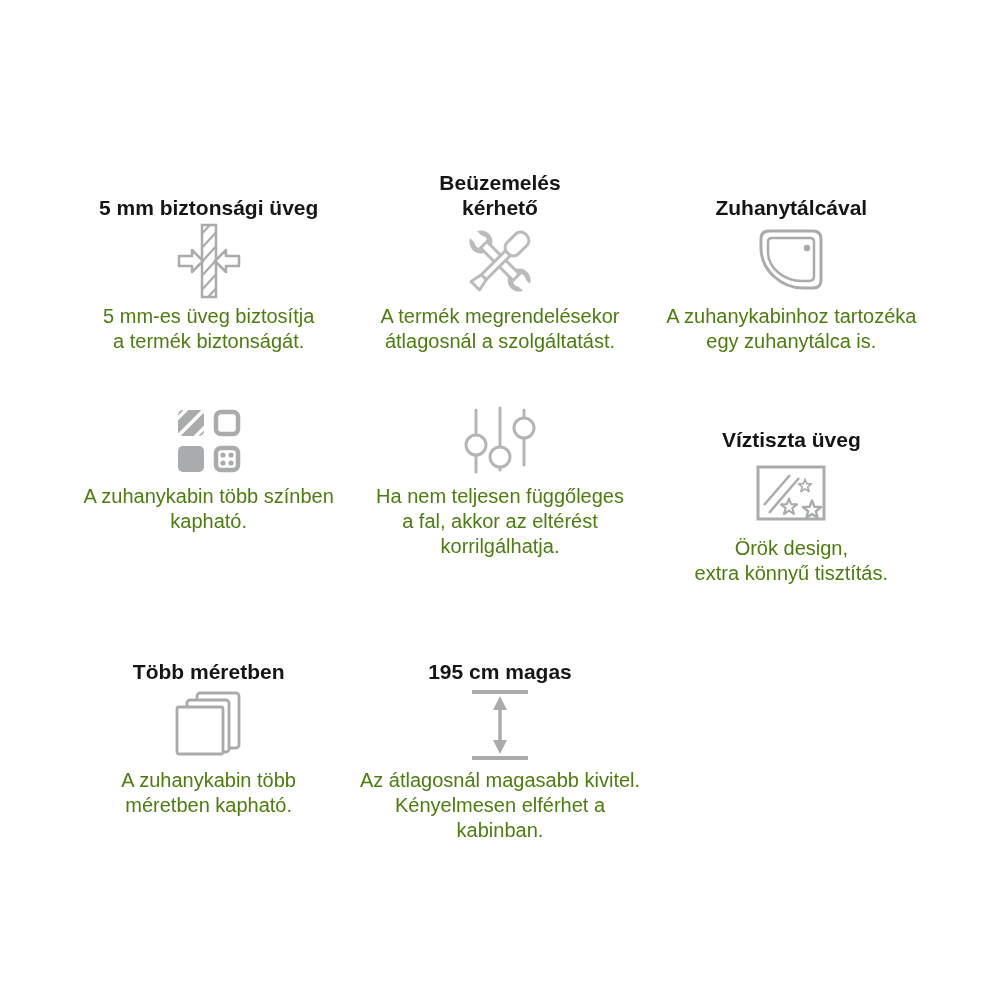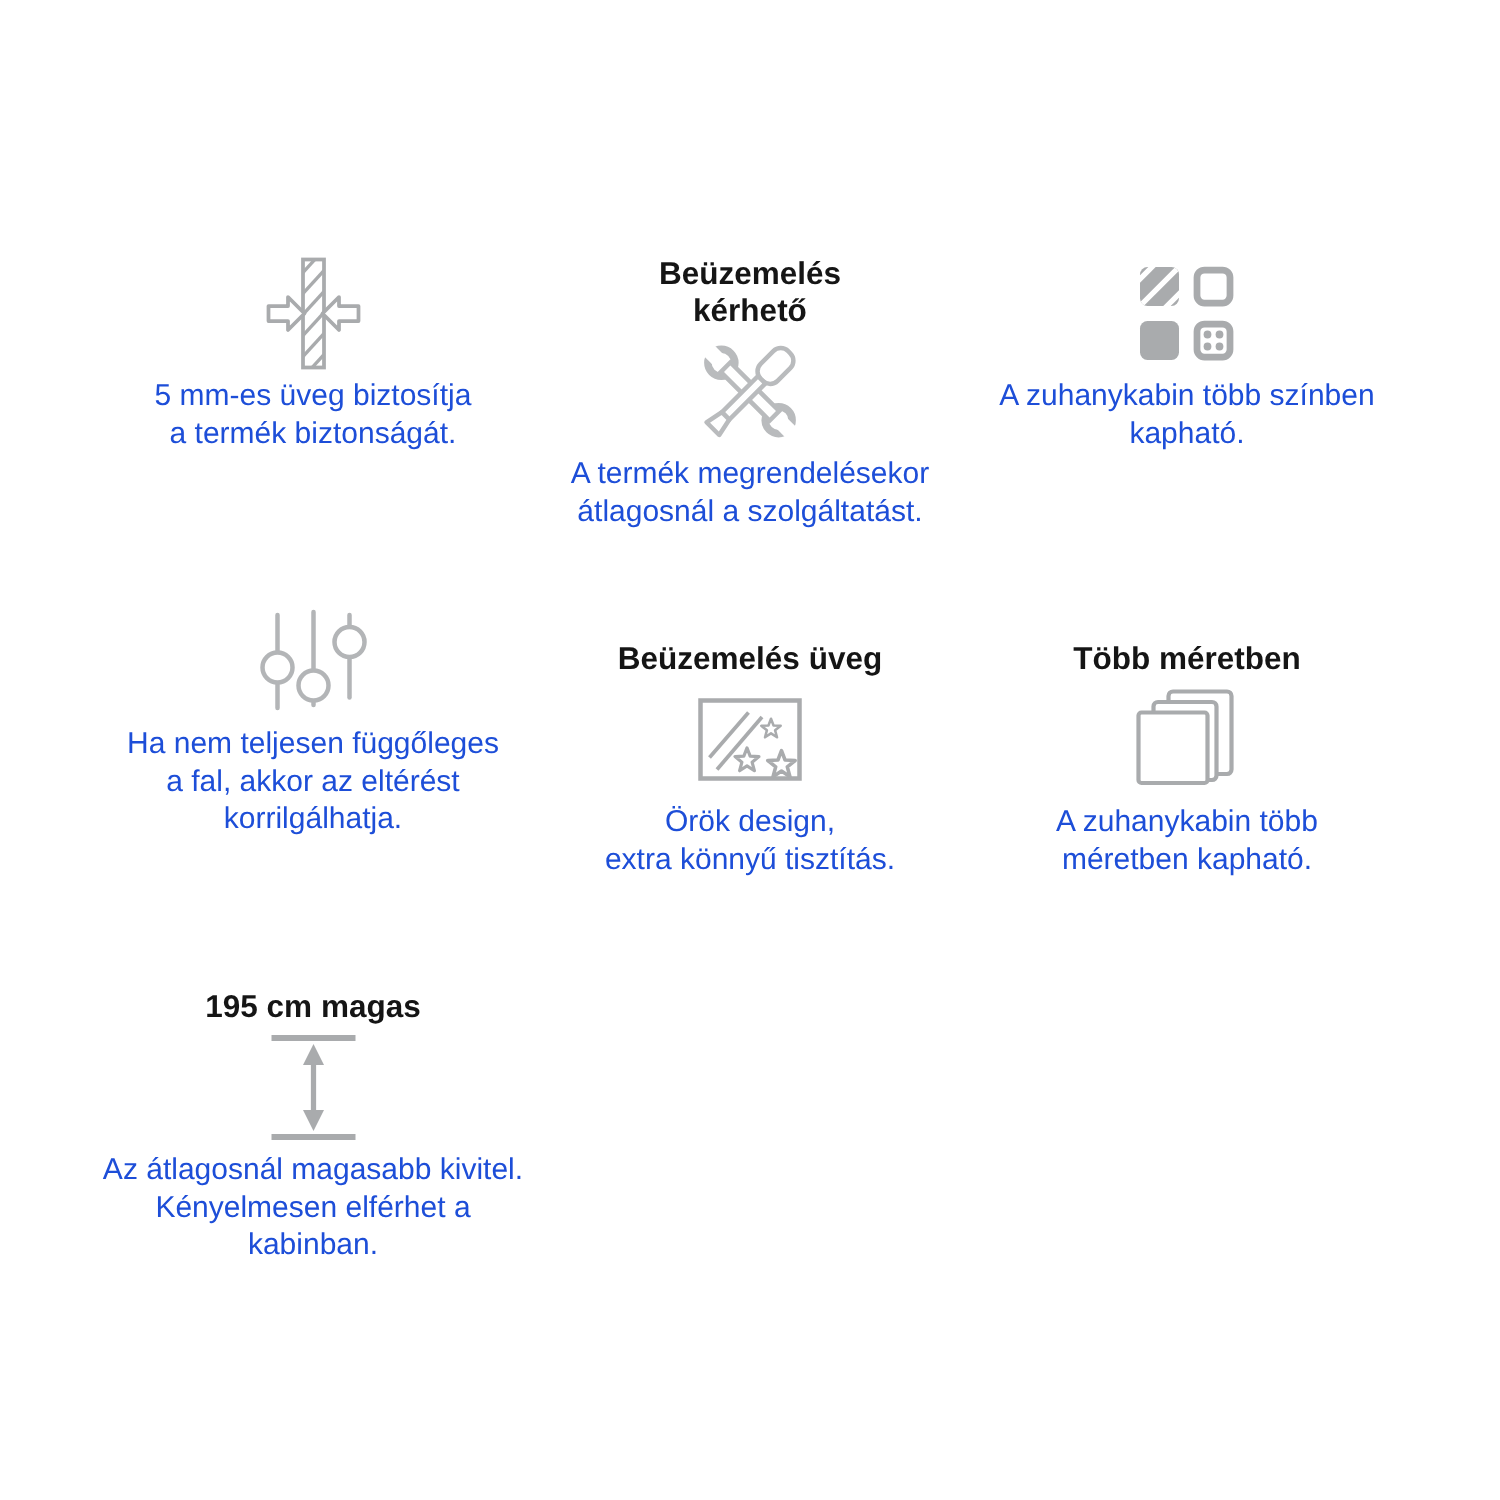--- a/index.html
+++ b/index.html
@@ -46,33 +46,34 @@
     height: 82px;
     display: flex;
     align-items: center;
     justify-content: center;
   }
   .cell .desc {
     margin: 0;
     padding-top: 2px;
     font-size: 20px;
     line-height: 25px;
-    color: #1d4ed8;
+    color: #4d7c0f;
     white-space: pre-line;
     text-align: center;
   }
   svg { display: block; overflow: visible; }
 </style>
 </head>
 <body>
 
 <div id="canvas">
   <div class="features-grid">
 
     <section class="cell">
+      <h3 class="title">5 mm biztonsági üveg</h3>
       <div class="icon-wrap">
         <svg width="64" height="76" viewBox="0 0 64 76">
           <defs>
             <clipPath id="barClip">
                 <rect x="25" y="2" width="14" height="72"></rect>
               </clipPath>
           </defs>
           <rect x="25" y="2" width="14" height="72" fill="#ffffff" stroke="#a9abad" stroke-width="2.5"></rect>
           <g clip-path="url(#barClip)" stroke="#a9abad" stroke-width="2.2">
             <line x1="22" y1="14" x2="42" y2="-8"></line>
@@ -108,20 +109,32 @@
             <rect x="32" y="0" width="16" height="26" rx="7" fill="#ffffff" stroke="#b9bbbd" stroke-width="3"></rect>
             <rect x="36.5" y="26" width="7" height="34" fill="#ffffff" stroke="#b9bbbd" stroke-width="3"></rect>
             <path d="M36.5,60 H43.5 L46,72 H34 Z" fill="#ffffff" stroke="#b9bbbd" stroke-width="3" stroke-linejoin="round"></path>
           </g>
         </svg>
       </div>
       <p class="desc">A termék megrendelésekor
 átlagosnál a szolgáltatást.</p>
     </section>
 
+    <section class="cell">
+      <h3 class="title">Zuhanytálcával</h3>
+      <div class="icon-wrap">
+        <svg width="76" height="64" viewBox="0 0 76 64">
+          <path d="M16,2 H60 Q68,2 68,10 V51 Q68,59 60,59 H50 C28,59 8,41 8,19 V10 Q8,2 16,2 Z" fill="#ffffff" stroke="#a9abad" stroke-width="3"></path>
+          <path d="M19,9 H57 Q61,9 61,13 V47 Q61,52 56,52 H49 C31,52 15,39 15,23 V13 Q15,9 19,9 Z" fill="none" stroke="#a9abad" stroke-width="2.5"></path>
+          <circle cx="54" cy="19" r="3.2" fill="#a9abad"></circle>
+        </svg>
+      </div>
+      <p class="desc">A zuhanykabinhoz tartozéka
+egy zuhanytálca is.</p>
+    </section>
 
     <section class="cell">
       <div class="icon-wrap">
         <svg width="66" height="66" viewBox="0 0 66 66">
           <defs>
             <clipPath id="swTL">
                 <rect x="2" y="2" width="26" height="26" rx="5"></rect>
               </clipPath>
           </defs>
           <rect x="2" y="2" width="26" height="26" rx="5" fill="#a9abad"></rect>
@@ -155,21 +168,21 @@
           <circle cx="38" cy="52" r="10" fill="#ffffff" stroke="#b3b5b7" stroke-width="3"></circle>
           <circle cx="62" cy="23" r="10" fill="#ffffff" stroke="#b3b5b7" stroke-width="3"></circle>
         </svg>
       </div>
       <p class="desc">Ha nem teljesen függőleges
 a fal, akkor az eltérést
 korrilgálhatja.</p>
     </section>
 
     <section class="cell">
-      <h3 class="title">Beüzemelés üveg</h3>
+      <h3 class="title">Víztiszta üveg</h3>
       <div class="icon-wrap">
         <svg width="70" height="56" viewBox="0 0 70 56">
           <rect x="2" y="2" width="66" height="52" fill="#ffffff" stroke="#a9abad" stroke-width="3"></rect>
           <line x1="8" y1="40" x2="34" y2="10" stroke="#a9abad" stroke-width="2.5"></line>
           <line x1="13" y1="48" x2="43" y2="13" stroke="#a9abad" stroke-width="2.5"></line>
           <g fill="#ffffff" stroke="#a9abad" stroke-width="2" stroke-linejoin="round">
             <polygon transform="translate(49,21) scale(0.85)" points="0,-8 2,-2.75 7.6,-2.5 3.23,1.05 4.7,6.5 0,3.4 -4.7,6.5 -3.23,1.05 -7.6,-2.5 -2,-2.75"></polygon>
             <polygon transform="translate(33,42) scale(1.05)" points="0,-8 2,-2.75 7.6,-2.5 3.23,1.05 4.7,6.5 0,3.4 -4.7,6.5 -3.23,1.05 -7.6,-2.5 -2,-2.75"></polygon>
             <polygon transform="translate(56,45) scale(1.2)" points="0,-8 2,-2.75 7.6,-2.5 3.23,1.05 4.7,6.5 0,3.4 -4.7,6.5 -3.23,1.05 -7.6,-2.5 -2,-2.75"></polygon>
           </g>

